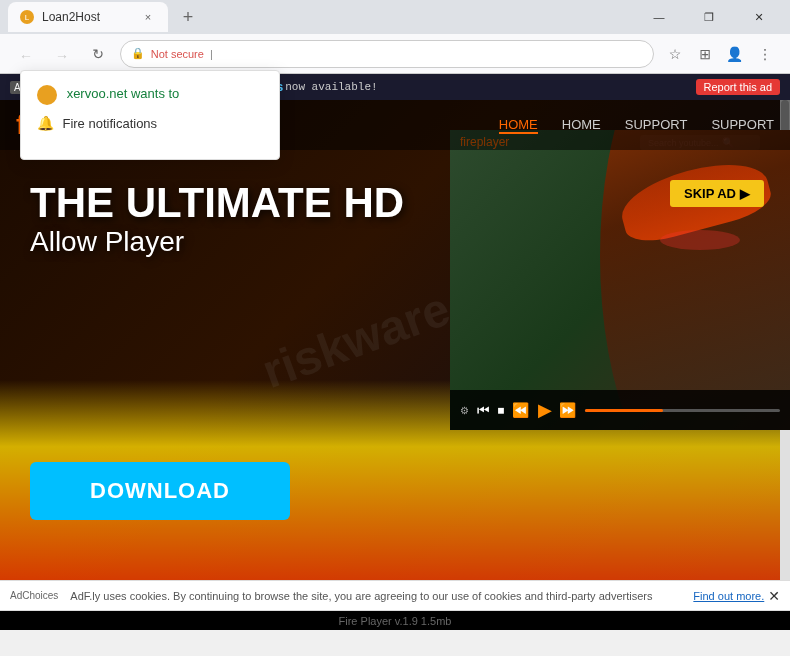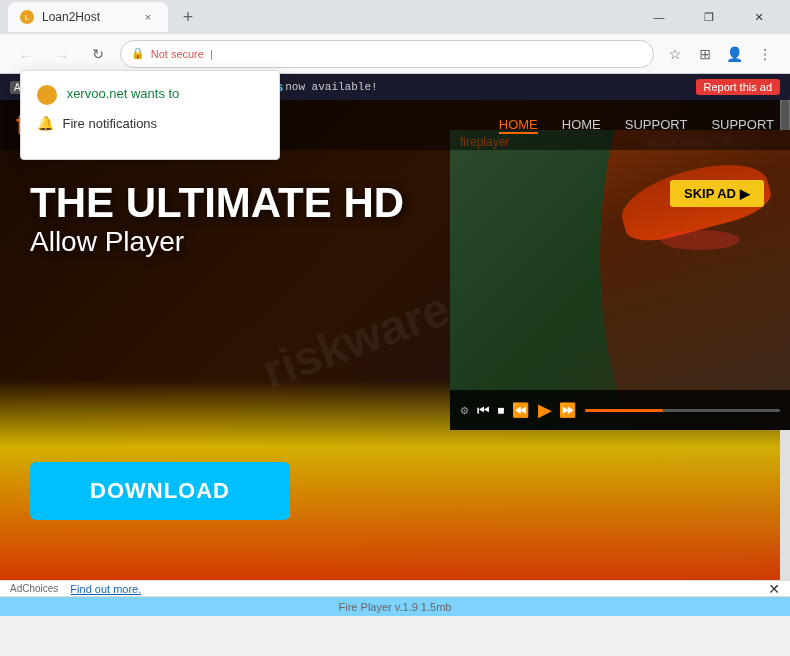--- a/index.html
+++ b/index.html
@@ -118,21 +118,21 @@
 
     
     .fp-logo-small {
       position: absolute; top: 5px; left: 10px; font-size: 12px; color: white;
     }
     .fp-logo-small span { color: #ff6600; }
     .fp-search { position: absolute; top: 5px; right: 30px; background: rgba(255,255,255,0.2); border-radius: 3px; display: flex; align-items: center; padding: 2px 8px; font-size: 10px; color: #ccc; gap: 4px; width: 120px; }
 
     
     .bottom-bar {
-      background: #fff; height: 16px; display: flex; align-items: center; padding: 0 10px; border-top: 1px solid #ddd; font-size: 11px; color: #555; gap: 4px;
+      background: #fff; height: 30px; display: flex; align-items: center; padding: 0 10px; border-top: 1px solid #ddd; font-size: 11px; color: #555; gap: 4px;
     }
     .adchoices { font-size: 10px; color: #666; margin-right: 8px; }
     .adfly-text { font-size: 11px; color: #555; flex: 1; }
     .find-out { color: #1565c0; text-decoration: underline; cursor: pointer; }
     .close-bar { color: #333; cursor: pointer; font-size: 14px; margin-left: auto; }
 
     
     .scrollbar {
       position: absolute; right: 0; top: 0; width: 10px; height: 100%; background: #e0e0e0;
     }
@@ -260,19 +260,20 @@
   <div class="download-btn">DOWNLOAD</div>
 
   <div class="scrollbar">
     <div class="scroll-thumb"></div>
   </div>
 
 </div>
 
 <div class="bottom-bar">
   <span class="adchoices">AdChoices</span>
+  <span class="adfly-text">AdF.ly uses cookies. By continuing to browse the site, you are agreeing to our use of cookies and third-party advertisers</span>
   <span class="find-out">Find out more.</span>
   <span class="close-bar">✕</span>
 </div>
 
-<div style="background:#7dd3fc; height:20px; display:flex; align-items:center; justify-content:center; border-top:1px solid #ddd; font-size:11px; color:#666;">
+<div style="background:#000000; height:20px; display:flex; align-items:center; justify-content:center; border-top:1px solid #ddd; font-size:11px; color:#666;">
   <span>Fire Player v.1.9  1.5mb</span>
 </div>
 
 </body></html>

